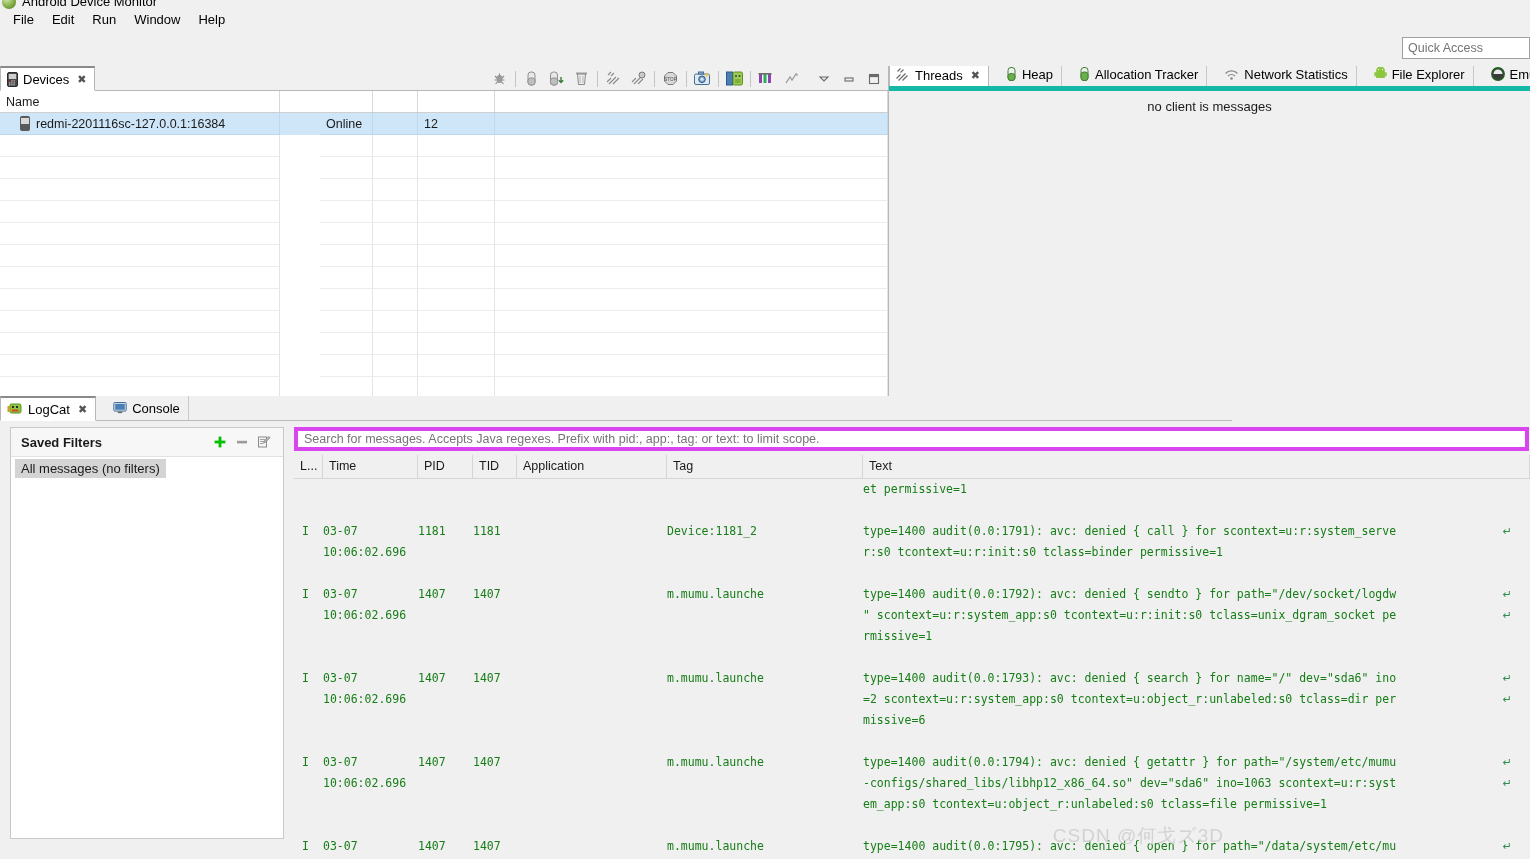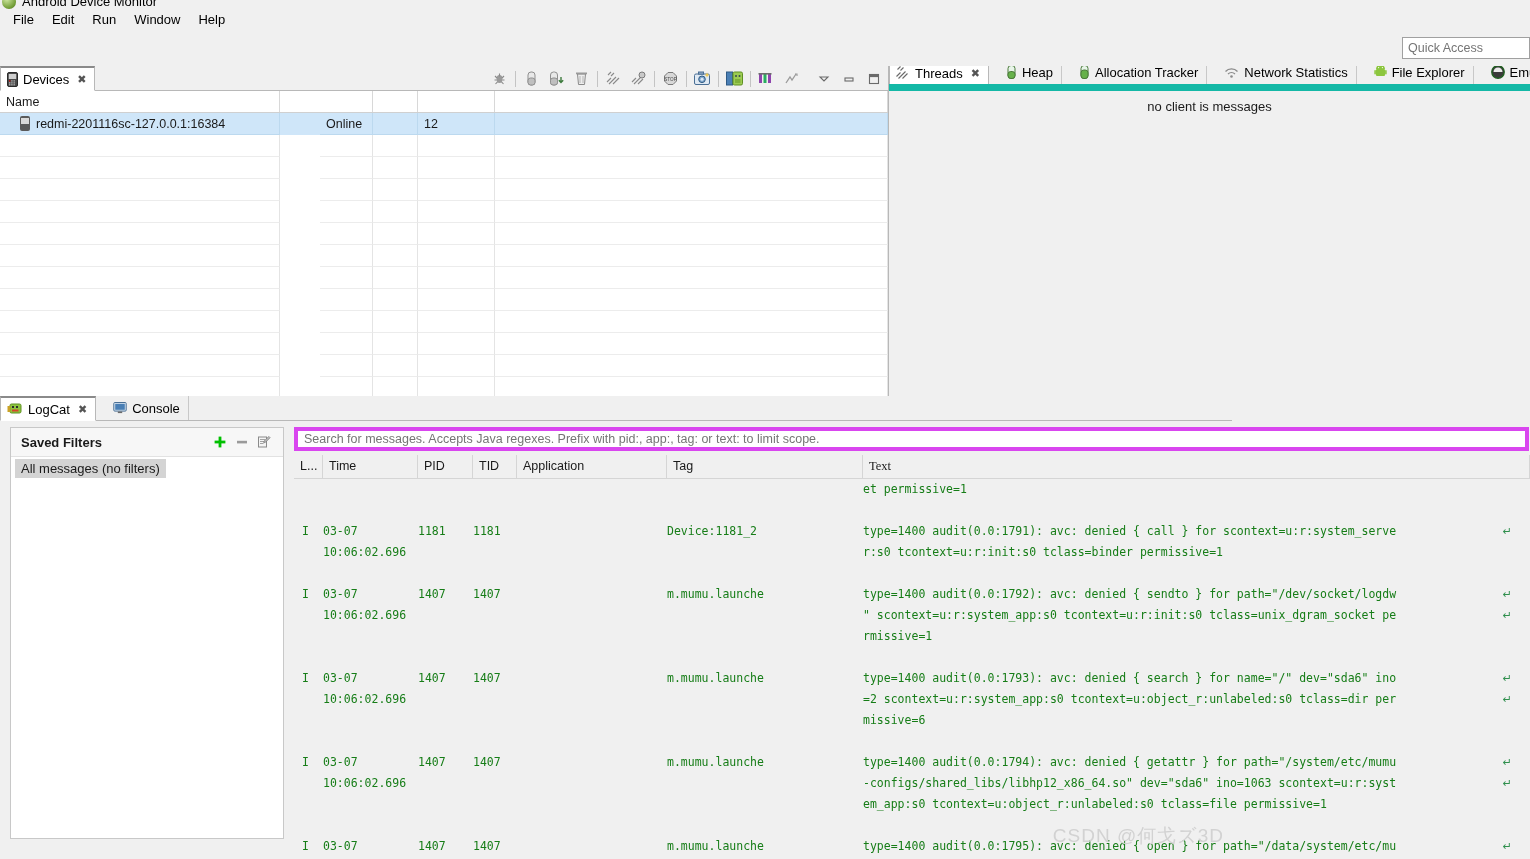--- a/index.html
+++ b/index.html
@@ -94,21 +94,21 @@
   .dv-row.selected .c { border-right-color:#bcd9ef; border-bottom-color:#bcd9ef; }
   .c0 { width:280px; } .c1 { width:53px;margin-left:40px; } .c2 { width:45px; }
   .c3 { width:77px; } .c4 { flex:1; }
   .phone-icon { width:10px; height:15px; margin-right:6px; margin-left:14px;
                 background:#5a5a5a; border-radius:2px; position:relative; flex:none; }
   .phone-icon::after { content:""; position:absolute; left:1px; top:2px;
                 right:1px; height:6px; background:#d9d9d9; }
 
   
   .rp-tabs { height:25px; background:#a16207; display:flex; align-items:flex-end;
-             border-bottom:7px solid #14b8a6; overflow:hidden; }
+             border-bottom:5px solid #14b8a6; overflow:hidden; }
   .rp-body { position:absolute; left:0; top:25px; width:641px; height:305px;
              background:#f0f0f0; }
   .noclient { text-align:center; padding-top:8px; font-size:13px; color:#1a1a1a; }
 
   
   .logcat { position:absolute; left:0; top:396px; width:1232px; height:463px;
             background:#f0f0f0; }
   .lc-tabs { height:25px; background:#f0f0f0; display:flex; align-items:flex-end;
              border-bottom:1px solid #b8b8b8; }
   .lc-body { position:absolute; left:0; top:25px; width:1530px; height:438px;
@@ -125,21 +125,21 @@
 
   .logmain { flex:1; padding:6px 0 0 4px; position:relative; }
   .searchbar { height:24px; margin-right:0px; border:4px solid #d946ef;
                background:#fff; font-size:12.5px; color:#7a7a7a;
                padding:3px 6px; width:1235px; outline:none; }
   .lc-thead { display:flex; height:24px; font-size:12.5px; margin-top:4px;
               border-bottom:1px solid #d5d5d5; }
   .lc-thead .h { padding:4px 0 0 6px; border-right:1px solid #d5d5d5;
                  overflow:hidden; white-space:nowrap; }
   .h0{width:29px;} .h1{width:95px;} .h2{width:55px;} .h3{width:44px;}
-  .h4{width:150px;} .h5{width:196px;} .h6{flex:1;font-family:Liberation Serif, serif;}
+  .h4{width:150px;} .h5{width:196px;} .h6{flex:1;}
 
   .logrows { position:relative; font-family:"DejaVu Sans Mono", monospace;
              font-size:11.5px; color:#167d17; }
   .logrow { display:flex; align-items:flex-start; }
   .lr-lvl   { width:29px;  padding-left:8px; flex:none; }
   .lr-time  { width:95px;  flex:none; }
   .lr-pid   { width:55px;  flex:none; }
   .lr-tid   { width:44px;  flex:none; }
   .lr-app   { width:150px; flex:none; }
   .lr-tag   { width:196px; flex:none; }

